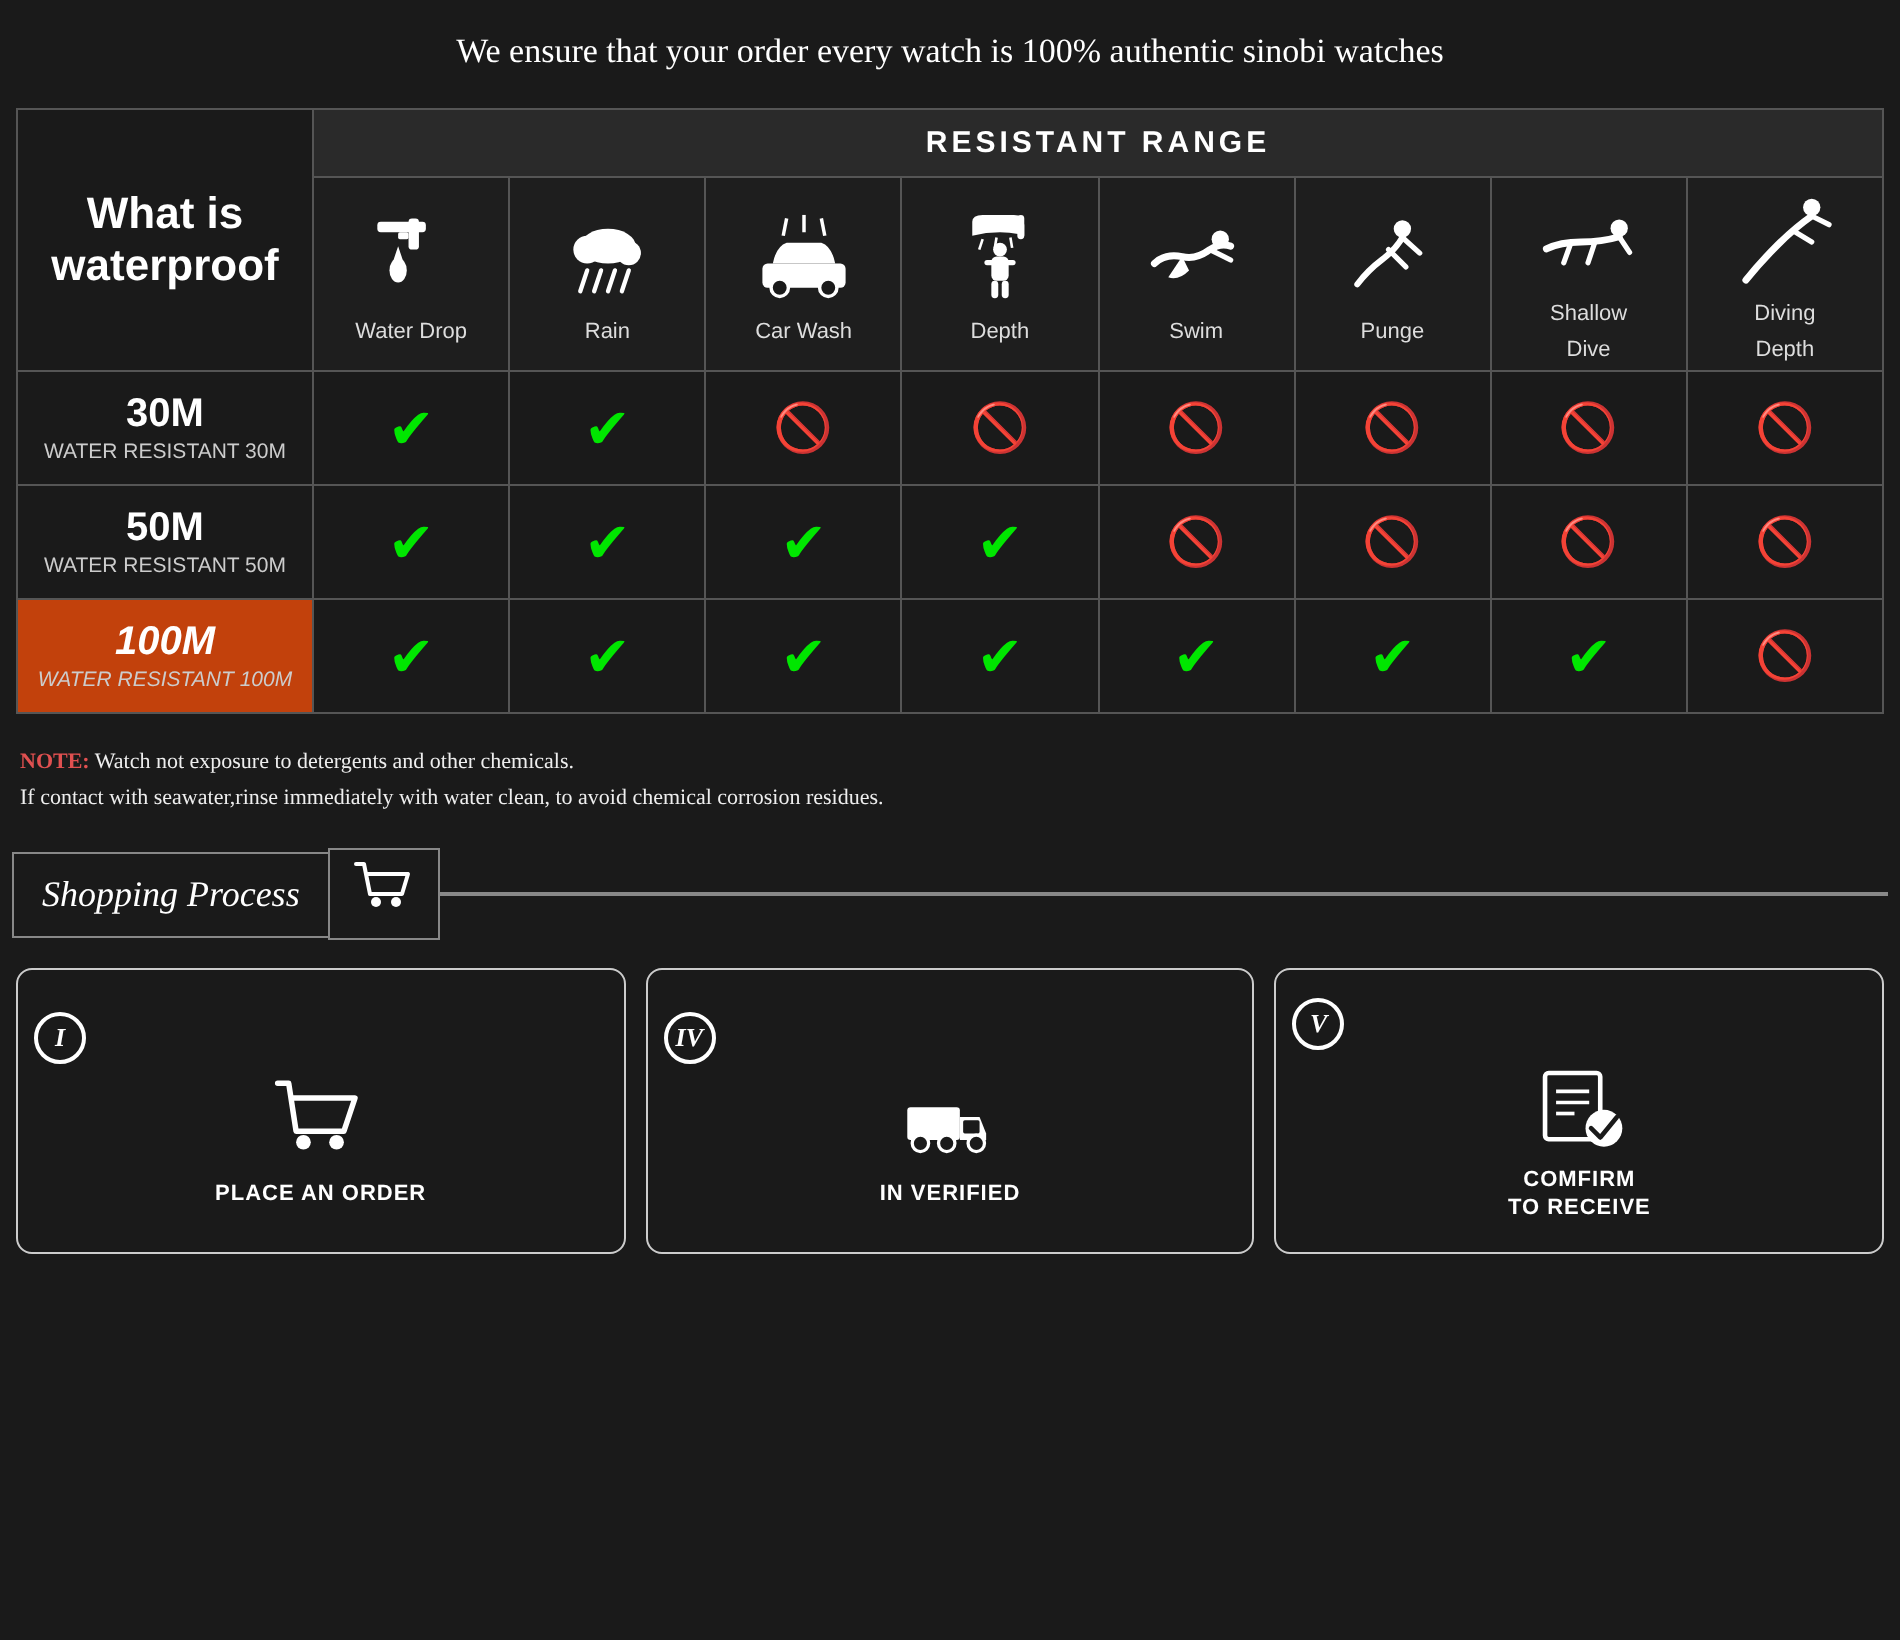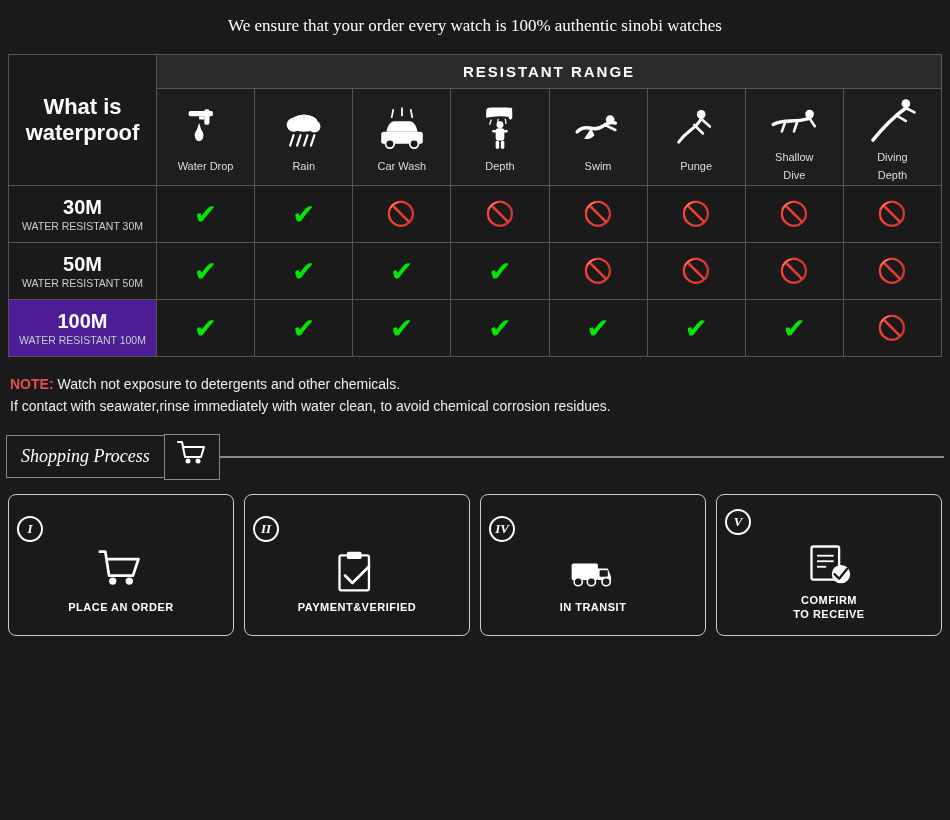--- a/index.html
+++ b/index.html
@@ -93,22 +93,23 @@
       font-size: 22px;
       font-weight: bold;
       color: #fff;
       padding: 10px 6px;
     }
 
     
     .notes-section {
       padding: 10px 10px 6px 10px;
       color: #eee;
-      font-size: 14px;
+      font-size: 11px;
       line-height: 1.6;
+      font-family: Liberation Serif, serif;
     }
     .notes-section .note-label {
       color: #e05050;
       font-weight: bold;
     }
 
     
     .shopping-section {
       padding: 10px 6px 10px 6px;
     }
@@ -361,21 +362,21 @@
         <td class="data-cell"><span class="check-green">✔</span></td>
         <td class="data-cell"><span class="check-green">✔</span></td>
         <td class="data-cell"><span class="check-green">✔</span></td>
         <td class="data-cell"><span class="cross-red">🚫</span></td>
         <td class="data-cell"><span class="cross-red">🚫</span></td>
         <td class="data-cell"><span class="cross-red">🚫</span></td>
         <td class="data-cell"><span class="cross-red">🚫</span></td>
       </tr>
 
       <tr>
-        <td class="data-cell" style="background:#4c1d95;padding:10px 6px;">
+        <td class="data-cell" style="background:#c2410c;padding:10px 6px;font-style:italic;">
           <span class="level-big">100M</span>
           <span class="level-small">WATER RESISTANT 100M</span>
         </td>
         <td class="data-cell"><span class="check-green">✔</span></td>
         <td class="data-cell"><span class="check-green">✔</span></td>
         <td class="data-cell"><span class="check-green">✔</span></td>
         <td class="data-cell"><span class="check-green">✔</span></td>
         <td class="data-cell"><span class="check-green">✔</span></td>
         <td class="data-cell"><span class="check-green">✔</span></td>
         <td class="data-cell"><span class="check-green">✔</span></td>
@@ -410,47 +411,36 @@
     <div class="process-step">
       <span class="step-number">I</span>
       <svg class="step-svg" viewBox="0 0 50 46" fill="white">
         <path d="M2 2 L8 2 L12 28 L38 28 L44 10 L10 10" stroke="white" stroke-width="3" fill="none" stroke-linecap="round" stroke-linejoin="round"></path>
         <circle cx="16" cy="34" r="4" fill="white"></circle>
         <circle cx="34" cy="34" r="4" fill="white"></circle>
       </svg>
       <span class="step-label">PLACE AN ORDER</span>
     </div>
 
-    <div class="process-step">
-      <span class="step-number">II</span>
-      <svg class="step-svg" viewBox="0 0 50 46" fill="white">
-
-        <rect x="6" y="6" width="32" height="38" rx="2" stroke="white" stroke-width="2.5" fill="none"></rect>
-        <rect x="14" y="2" width="16" height="8" rx="2" fill="white"></rect>
-
-        <polyline points="12,28 20,36 38,18" stroke="white" stroke-width="3" fill="none" stroke-linecap="round" stroke-linejoin="round"></polyline>
-      </svg>
-      <span class="step-label">PAYMENT&amp;VERIFIED</span>
-    </div>
 
 
     <div class="process-step">
       <span class="step-number">IV</span>
       <svg class="step-svg" viewBox="0 0 56 46" fill="white">
 
         <rect x="2" y="14" width="32" height="20" rx="2" fill="white"></rect>
         <path d="M34 20 L46 20 L50 30 L50 34 L34 34Z" fill="white"></path>
 
         <rect x="36" y="22" width="10" height="8" rx="1" fill="#1a1a1a"></rect>
 
         <circle cx="10" cy="36" r="5" fill="#1a1a1a" stroke="white" stroke-width="2"></circle>
         <circle cx="26" cy="36" r="5" fill="#1a1a1a" stroke="white" stroke-width="2"></circle>
         <circle cx="44" cy="36" r="5" fill="#1a1a1a" stroke="white" stroke-width="2"></circle>
       </svg>
-      <span class="step-label">IN TRANSIT</span>
+      <span class="step-label">IN VERIFIED</span>
     </div>
 
     <div class="process-step">
       <span class="step-number">V</span>
       <svg class="step-svg" viewBox="0 0 50 46" fill="white">
 
         <rect x="6" y="4" width="30" height="36" rx="2" stroke="white" stroke-width="2.5" fill="none"></rect>
         <line x1="12" y1="14" x2="30" y2="14" stroke="white" stroke-width="2"></line>
         <line x1="12" y1="20" x2="30" y2="20" stroke="white" stroke-width="2"></line>
         <line x1="12" y1="26" x2="22" y2="26" stroke="white" stroke-width="2"></line>

